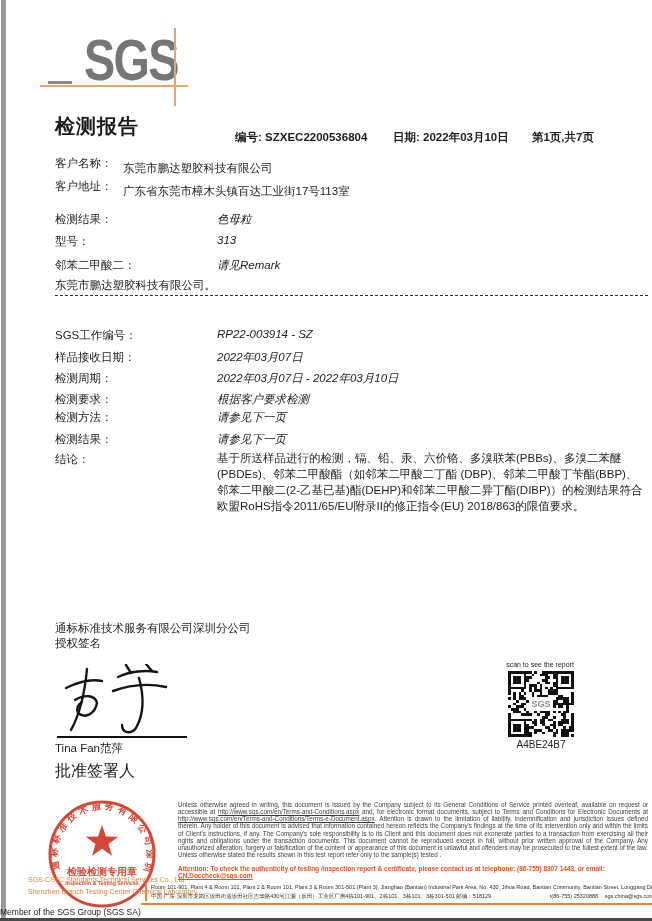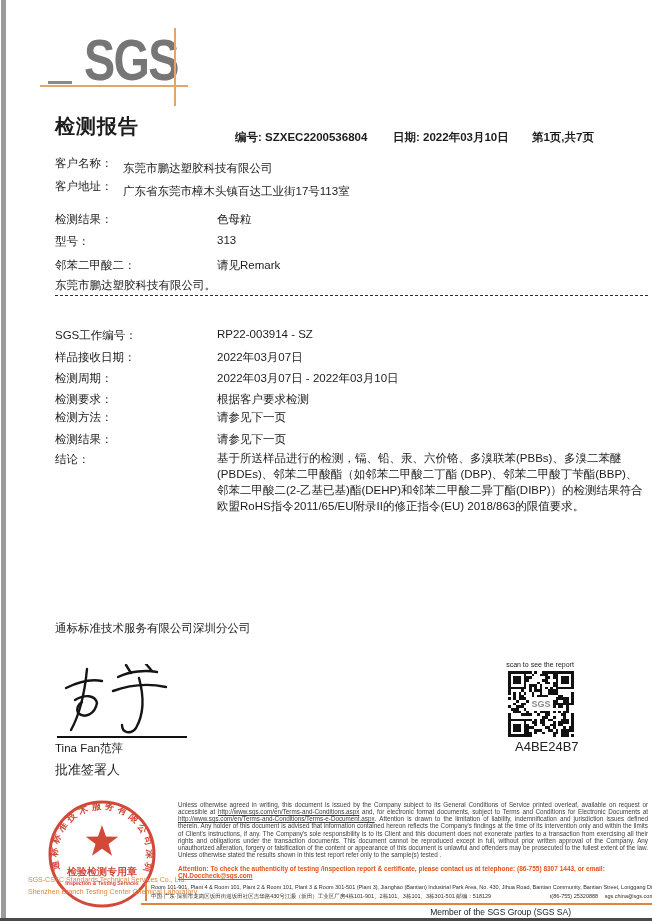--- a/index.html
+++ b/index.html
@@ -15,42 +15,42 @@
   .logo-underscore{left:48px;top:81px;width:24px;height:3px;background:#8a8a8a;}
   .logo-hline{left:40px;top:85px;width:148px;height:2px;background:#dda76e;}
   .logo-vline{left:174px;top:28px;width:2px;height:78px;background:#dda76e;}
   
   .title{left:55px;top:113px;font-size:20px;font-weight:bold;letter-spacing:1px;}
   .hmeta{top:130px;font-size:11.5px;font-weight:bold;}
   
   .row{left:55px;font-size:11.5px;white-space:nowrap;}
   .row .lab{position:absolute;left:0;top:0;}
   .val-near{position:absolute;left:68px;top:5px;}
-  .val-far{position:absolute;left:162px;top:0;}
+  .val-far{position:absolute;left:162px;top:0;font-style:italic;}
   .note{left:55px;font-size:11.5px;}
   .dashline{left:55px;top:295px;width:593px;border-top:1.6px dashed #2e2e2e;}
   .concl{position:absolute;left:162px;top:-2px;width:426px;white-space:normal;line-height:16px;}
   
   .sig-underline{left:57px;top:736px;width:130px;height:2px;background:#111;}
   
   .qr-caption{left:500px;top:661px;width:80px;text-align:center;font-size:7px;color:#222;}
   .qr-box{left:508px;top:671px;width:66px;height:66px;}
-  .qr-code{left:515px;top:739px;width:52px;text-align:center;font-size:13px;color:#222;}
+  .qr-code{left:515px;top:739px;width:52px;text-align:center;font-size:10px;color:#222;}
   
   .disclaimer{left:178px;top:801px;width:470px;font-size:6.3px;line-height:7.15px;color:#3d3d3d;
               text-align:justify;}
   .dlink{text-decoration:underline;}
   .attention{left:178px;top:865px;width:470px;font-size:6.5px;line-height:7.3px;font-weight:bold;color:#e2531b;}
   .attention .dlink{color:#e2531b;}
   .addr{left:145px;top:883px;width:503px;border-left:2px solid #e0863b;padding-left:4px;
         font-size:5.5px;line-height:9px;color:#2e2e2e;white-space:nowrap;}
   .addr .line{display:flex;justify-content:space-between;}
   .addr .rt{margin-left:6px;}
   .foot-hline{left:141px;top:903px;width:511px;height:2px;background:#e0863b;}
-  .member{left:0;top:907px;width:571px;text-align:right;font-size:8.5px;color:#222;}
+  .member{left:0;top:907px;width:648px;text-align:left;font-size:8.5px;color:#222;}
   .cstc{left:28px;top:874px;font-size:7px;line-height:12px;color:#e0863b;white-space:nowrap;}
   .muted-link{color:inherit;text-decoration:none;cursor:pointer;}
 </style>
 </head>
 <body>
 
 <div class="page">
 
   <div class="abs edge-left"></div>
   <div class="abs edge-bottom"></div>
@@ -120,37 +120,38 @@
     <span class="lab">检测结果：</span>
     <span class="val-far">请参见下一页</span>
   </div>
   <div class="abs row" style="top:452px;">
     <span class="lab">结论：</span>
     <span class="concl">基于所送样品进行的检测，镉、铅、汞、六价铬、多溴联苯(PBBs)、多溴二苯醚(PBDEs)、邻苯二甲酸酯（如邻苯二甲酸二丁酯 (DBP)、邻苯二甲酸丁苄酯(BBP)、邻苯二甲酸二(2-乙基已基)酯(DEHP)和邻苯二甲酸二异丁酯(DIBP)）的检测结果符合欧盟RoHS指令2011/65/EU附录II的修正指令(EU) 2018/863的限值要求。</span>
   </div>
 
   <div class="abs" style="left:55px;top:621px;font-size:11.5px;line-height:15px;">
     <div>通标标准技术服务有限公司深圳分公司</div>
+    <div>授权签名</div>
   </div>
 
   <svg class="abs" style="left:60px;top:664px;" width="120" height="74" viewBox="0 0 120 74">
     <g fill="none" stroke="#151515" stroke-width="2.4" stroke-linecap="round" stroke-linejoin="round">
       <path d="M6,24 C18,18 32,15 42,17"></path>
       <path d="M27,5 C25,26 21,48 11,66"></path>
       <path d="M15,36 C25,30 35,31 37,39 C35,50 25,55 18,49 C16,45 18,40 22,38"></path>
       <path d="M58,13 C70,7 86,6 97,8"></path>
       <path d="M66,1 l5,8"></path>
       <path d="M86,0 l6,7"></path>
       <path d="M53,27 C72,20 92,20 106,23"></path>
       <path d="M79,14 C84,32 84,50 76,64 C71,71 62,69 62,61"></path>
     </g>
   </svg>
   <div class="abs sig-underline"></div>
   <div class="abs" style="left:55px;top:741px;font-size:11.5px;">Tina Fan范萍</div>
-  <div class="abs" style="left:55px;top:761px;font-size:13px;">批准签署人</div>
+  <div class="abs" style="left:55px;top:761px;font-size:16px;">批准签署人</div>
 
   <div class="abs qr-caption">scan to see the report</div>
   <div class="abs qr-box"><svg width="66" height="66" viewBox="0 0 25 25" shape-rendering="crispEdges">
         <rect width="25" height="25" fill="#fff"></rect>
         <g fill="#111">
           <rect x="0" y="0" width="1" height="1"></rect>
           <rect x="1" y="0" width="1" height="1"></rect>
           <rect x="2" y="0" width="1" height="1"></rect>
           <rect x="3" y="0" width="1" height="1"></rect>
           <rect x="4" y="0" width="1" height="1"></rect>

